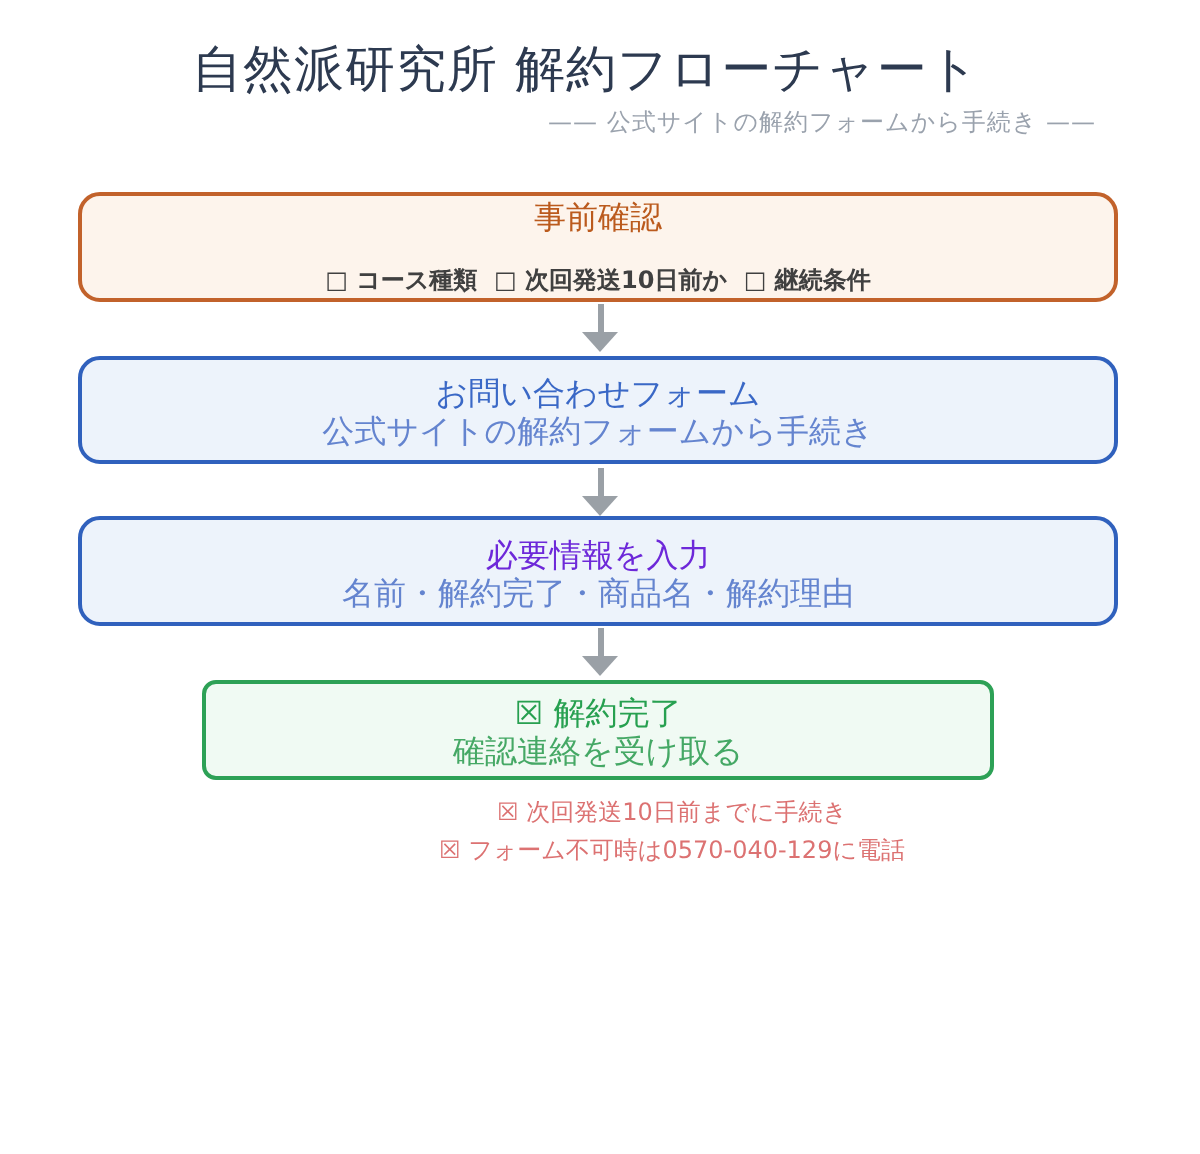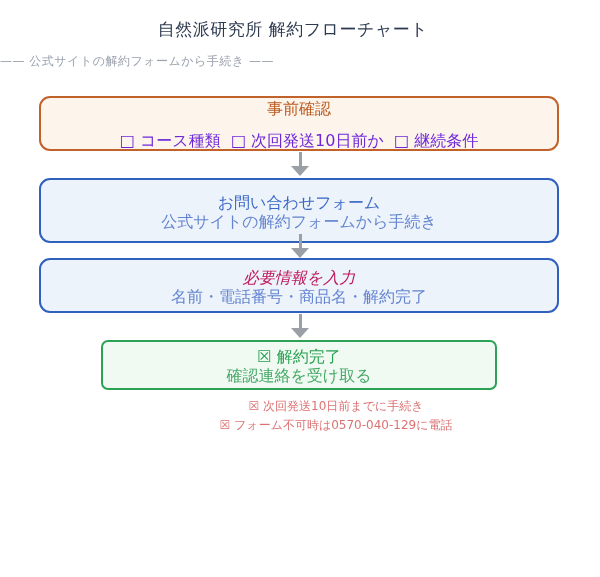--- a/index.html
+++ b/index.html
@@ -14,31 +14,31 @@
     background: #ffffff;
     font-family: "DejaVu Sans", "Liberation Sans", sans-serif;
     overflow: hidden;
   }
   .page-title {
     position: absolute;
     top: 18px;
     left: 0;
     width: 586px;
     text-align: center;
-    font-size: 17px;
+    font-size: 25px;
     font-weight: 500;
     color: #2d3a50;
     letter-spacing: 0.5px;
   }
   .page-subtitle {
     position: absolute;
     top: 53px;
     left: 0;
     width: 548px;
-    text-align: left;
+    text-align: right;
     font-size: 12px;
     color: #9aa2ad;
     letter-spacing: 0.5px;
   }
   .node {
     position: absolute;
     box-sizing: border-box;
     border: 2px solid;
     border-radius: 11px;
     display: flex;
@@ -52,28 +52,28 @@
     font-size: 16px;
     line-height: 18px;
   }
   .node .node-sub {
     font-size: 16px;
     line-height: 13px;
     white-space: pre;
   }
   .node-1 { left: 39px; top: 96px;  width: 520px; height: 55px; border-color: #c2622b; background: #fdf4ec; gap: 16px; }
   .node-1 .node-title { color: #bb5a1d; }
-  .node-1 .node-sub   { color: #6d28d9; font-size: 16px; }
+  .node-1 .node-sub   { color: #404040; font-size: 12px; font-weight: bold; }
 
-  .node-2 { left: 39px; top: 178px; width: 520px; height: 65px; border-color: #3061bd; background: #edf3fb; text-align: right; }
+  .node-2 { left: 39px; top: 178px; width: 520px; height: 54px; border-color: #3061bd; background: #edf3fb; text-align: right; }
   .node-2 .node-title { color: #3a68c6; }
   .node-2 .node-sub   { color: #6484cf; }
 
   .node-3 { left: 39px; top: 258px; width: 520px; height: 55px; border-color: #3061bd; background: #edf3fb; }
-  .node-3 .node-title { color: #be185d; font-style: italic; }
+  .node-3 .node-title { color: #6d28d9; }
   .node-3 .node-sub   { color: #6484cf; }
 
   .node-4 { left: 101px; top: 340px; width: 396px; height: 50px; border-color: #2da156; background: #f0faf3; border-radius: 7px; }
   .node-4 .node-title { color: #27a050; }
   .node-4 .node-sub   { color: #45a865; text-align: right; }
 
   .arrow {
     position: absolute;
     left: 0;
     width: 600px;
@@ -134,21 +134,21 @@
     <div class="node-sub">公式サイトの解約フォームから手続き</div>
   </div>
 
   <div class="arrow arrow-2">
     <div class="stem"></div>
     <div class="head"></div>
   </div>
 
   <div class="node node-3">
     <div class="node-title">必要情報を入力</div>
-    <div class="node-sub">名前・電話番号・商品名・解約完了</div>
+    <div class="node-sub">名前・解約完了・商品名・解約理由</div>
   </div>
 
   <div class="arrow arrow-3">
     <div class="stem"></div>
     <div class="head"></div>
   </div>
 
   <div class="node node-4">
     <div class="node-title">☒ 解約完了</div>
     <div class="node-sub">確認連絡を受け取る</div>

